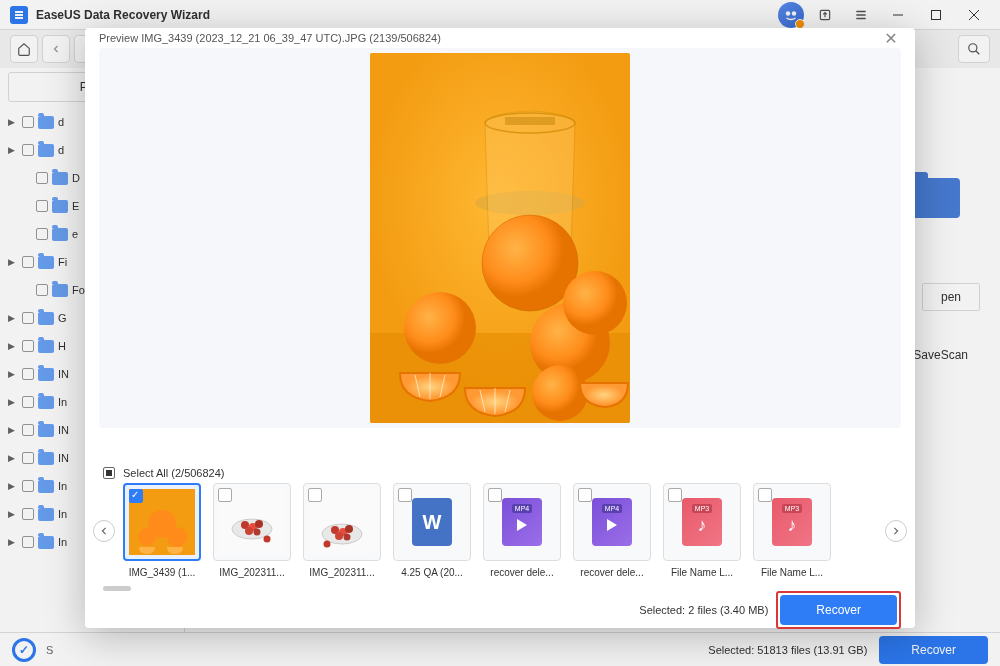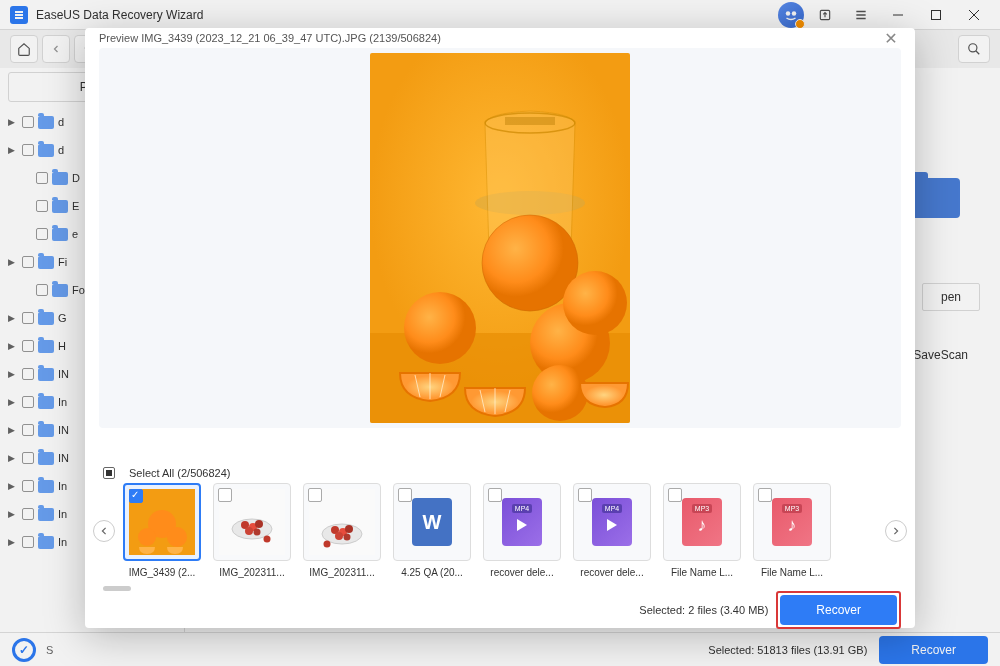--- a/index.html
+++ b/index.html
@@ -2,21 +2,21 @@
 <html><head>
   <meta charset="utf-8">
   <style>
     * { box-sizing: border-box; margin: 0; padding: 0; font-family: -apple-system, BlinkMacSystemFont, 'Segoe UI', Arial, sans-serif; }
     body { width: 1000px; height: 666px; background: #f0f0f0; overflow: hidden; position: relative; }
     
     
     .titlebar { height: 30px; background: #fff; display: flex; align-items: center; padding: 0 10px; border-bottom: 1px solid #e0e0e0; }
     .app-icon { width: 18px; height: 18px; background: #2e7cf6; border-radius: 3px; display: flex; align-items: center; justify-content: center; margin-right: 8px; }
     .app-icon svg { width: 12px; height: 12px; fill: #fff; }
-    .app-title { font-size: 12px; color: #333; font-weight: 400; }
+    .app-title { font-size: 12px; color: #333; font-weight: 700; }
     .titlebar-right { margin-left: auto; display: flex; align-items: center; gap: 6px; }
     .avatar { width: 26px; height: 26px; border-radius: 50%; background: linear-gradient(135deg, #5b8def, #3a6fd8); display: flex; align-items: center; justify-content: center; font-size: 14px; position: relative; }
     .avatar::after { content: ''; position: absolute; bottom: -1px; right: -1px; width: 8px; height: 8px; background: #ff9500; border-radius: 50%; border: 1px solid #fff; }
     .titlebar-icon { width: 30px; height: 28px; display: flex; align-items: center; justify-content: center; cursor: pointer; color: #555; font-size: 14px; border-radius: 3px; }
     .win-btn { width: 32px; height: 28px; display: flex; align-items: center; justify-content: center; cursor: pointer; }
     .win-btn svg { width: 10px; height: 10px; }
     
     
     .toolbar { height: 38px; background: #f5f5f5; display: flex; align-items: center; padding: 0 10px; gap: 4px; }
     .tb-btn { width: 28px; height: 28px; background: #fff; border: 1px solid #ddd; border-radius: 4px; display: flex; align-items: center; justify-content: center; cursor: pointer; color: #555; }
@@ -56,21 +56,21 @@
     
     .modal-overlay { position: absolute; inset: 0; background: rgba(0,0,0,0.05); display: flex; align-items: flex-start; justify-content: center; padding-top: 28px; }
     .modal { width: 830px; height: 600px; background: #fff; border-radius: 4px; box-shadow: 0 8px 40px rgba(0,0,0,0.25); display: flex; flex-direction: column; position: relative; }
     .modal-header { height: 32px; display: flex; align-items: center; padding: 0 14px; }
     .modal-title { font-size: 11px; color: #555; }
     .modal-close { margin-left: auto; width: 20px; height: 20px; display: flex; align-items: center; justify-content: center; cursor: pointer; color: #888; font-size: 16px; }
     
     .preview-area { flex: 0 0 380px; background: #f5f7fa; margin: 0 14px; border-radius: 4px; display: flex; align-items: center; justify-content: center; }
     .preview-img { width: 260px; height: 370px; border-radius: 2px; overflow: hidden; position: relative; }
     
-    .selectall-row { padding: 8px 18px 4px; display: flex; align-items: center; gap: 14px; margin-top: 31px; }
+    .selectall-row { padding: 8px 18px 4px; display: flex; align-items: center; gap: 8px; margin-top: 31px; }
     .selectall-cb { width: 12px; height: 12px; border: 1px solid #666; border-radius: 2px; background: #fff; position: relative; }
     .selectall-cb.partial::after { content: ''; position: absolute; inset: 2px; background: #333; }
     .selectall-label { font-size: 11px; color: #333; }
     
     .thumb-strip { display: flex; align-items: center; padding: 0 8px; gap: 4px; }
     .nav-circle { width: 22px; height: 22px; border: 1px solid #ccc; border-radius: 50%; display: flex; align-items: center; justify-content: center; cursor: pointer; color: #666; font-size: 11px; flex-shrink: 0; background: #fff; }
     .thumb-container { flex: 1; display: flex; gap: 12px; padding: 0 4px; overflow: hidden; }
     .thumb-item { width: 78px; flex-shrink: 0; display: flex; flex-direction: column; align-items: center; }
     .thumb-box { width: 78px; height: 78px; border: 1px solid #ddd; border-radius: 4px; position: relative; background: #f8f9fb; display: flex; align-items: center; justify-content: center; cursor: pointer; }
     .thumb-box.selected { border: 2px solid #2e7cf6; background: #eaf2ff; }
@@ -363,21 +363,21 @@
               <div class="thumb-cb checked"></div>
               <svg width="66" height="66" viewBox="0 0 66 66">
                 <rect width="66" height="66" fill="#f39c12"></rect>
                 <circle cx="33" cy="35" r="14" fill="#ff8c1a"></circle>
                 <circle cx="18" cy="48" r="9" fill="#ff8c1a"></circle>
                 <circle cx="48" cy="48" r="10" fill="#ff8c1a"></circle>
                 <path d="M10 58 Q10 65 18 65 Q26 65 26 58 Z" fill="#ffb347"></path>
                 <path d="M38 58 Q38 65 46 65 Q54 65 54 58 Z" fill="#ffb347"></path>
               </svg>
             </div>
-            <div class="thumb-label">IMG_3439 (2...</div>
+            <div class="thumb-label">IMG_3439 (1...</div>
           </div>
           <div class="thumb-item">
             <div class="thumb-box">
               <div class="thumb-cb"></div>
               <svg width="66" height="66" viewBox="0 0 66 66">
                 <rect width="66" height="66" fill="#fafafa"></rect>
                 <ellipse cx="33" cy="40" rx="20" ry="10" fill="#e8e8e8" stroke="#ccc"></ellipse>
                 <circle cx="26" cy="36" r="4" fill="#c0392b"></circle>
                 <circle cx="34" cy="38" r="4" fill="#e74c3c"></circle>
                 <circle cx="40" cy="35" r="4" fill="#a93226"></circle>

